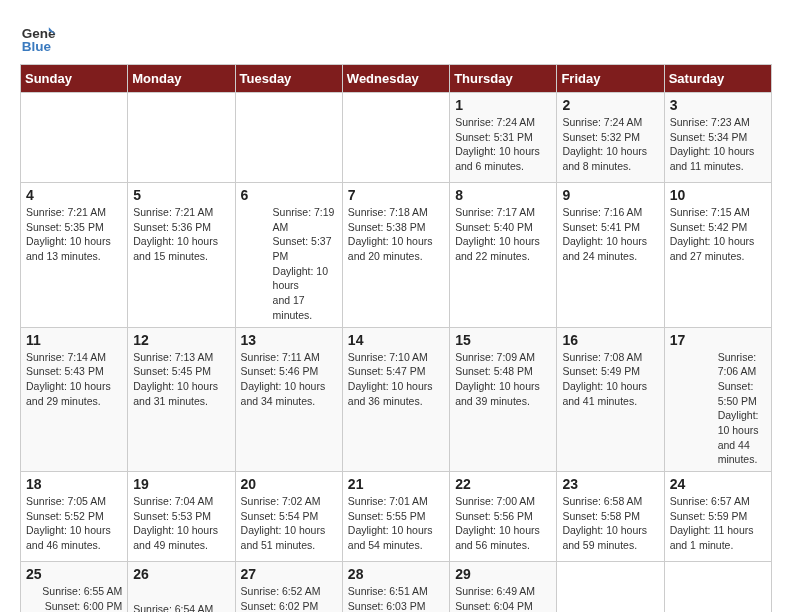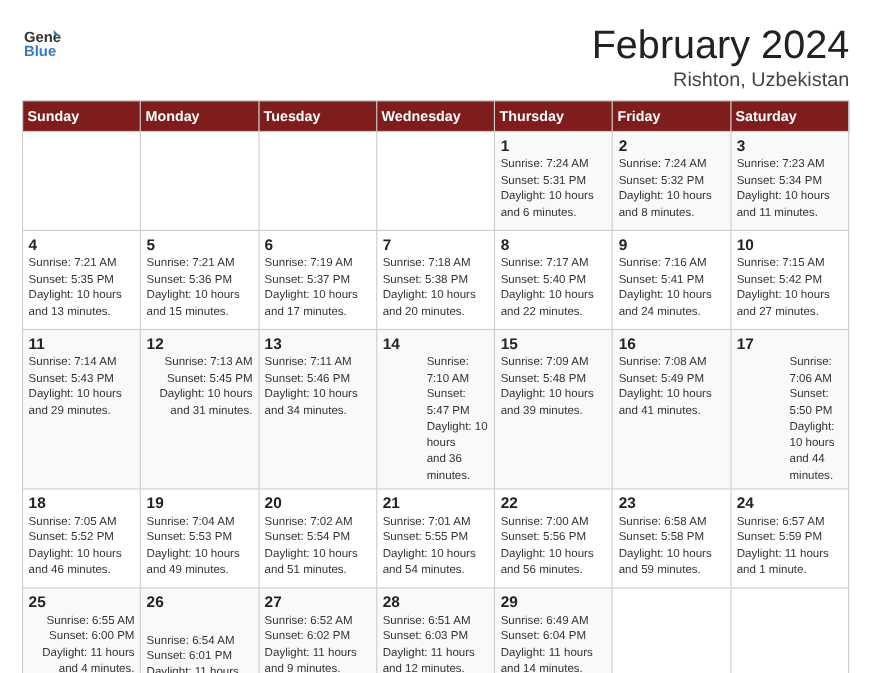--- a/index.html
+++ b/index.html
@@ -80,24 +80,20 @@
 </head>
 <body>
 
 <div class="header-area">
   <div class="logo">
     <svg class="logo-icon" viewBox="0 0 40 40">
       <text x="2" y="20" font-size="15" font-weight="bold" fill="#333">General</text>
       <text x="2" y="34" font-size="15" font-weight="bold" fill="#3a7abf">Blue</text>
       <polygon points="32,8 40,16 32,12" fill="#3a7abf"></polygon>
     </svg>
-  </div>
-  <div class="title-area">
-    <div class="month-title">February 2024</div>
-    <div class="location-title">Rishton, Uzbekistan</div>
   </div>
 </div>
 
 <table>
   <thead>
     <tr id="header-row">
         <th>Sunday</th>
         <th>Monday</th>
         <th>Tuesday</th>
         <th>Wednesday</th>
@@ -144,21 +140,21 @@
         </td>
         <td>
           <span class="day-num">5</span>
           <div class="day-info" style="white-space: pre-line;">Sunrise: 7:21 AM
 Sunset: 5:36 PM
 Daylight: 10 hours
 and 15 minutes.</div>
         </td>
         <td>
           <span class="day-num">6</span>
-          <div class="day-info" style="white-space: pre-line;">Sunrise: 7:19 AM
+          <div class="day-info" style="white-space: pre-line; margin-left: 32px;">Sunrise: 7:19 AM
 Sunset: 5:37 PM
 Daylight: 10 hours
 and 17 minutes.</div>
         </td>
         <td>
           <span class="day-num">7</span>
           <div class="day-info" style="white-space: pre-line;">Sunrise: 7:18 AM
 Sunset: 5:38 PM
 Daylight: 10 hours
 and 20 minutes.</div>
@@ -188,35 +184,35 @@
       <tr>
         <td>
           <span class="day-num">11</span>
           <div class="day-info" style="white-space: pre-line;">Sunrise: 7:14 AM
 Sunset: 5:43 PM
 Daylight: 10 hours
 and 29 minutes.</div>
         </td>
         <td>
           <span class="day-num">12</span>
-          <div class="day-info" style="white-space: pre-line; text-align: right;">Sunrise: 7:13 AM
+          <div class="day-info" style="white-space: pre-line;">Sunrise: 7:13 AM
 Sunset: 5:45 PM
 Daylight: 10 hours
 and 31 minutes.</div>
         </td>
         <td>
           <span class="day-num">13</span>
           <div class="day-info" style="white-space: pre-line;">Sunrise: 7:11 AM
 Sunset: 5:46 PM
 Daylight: 10 hours
 and 34 minutes.</div>
         </td>
         <td>
           <span class="day-num">14</span>
-          <div class="day-info" style="white-space: pre-line; margin-left: 40px;">Sunrise: 7:10 AM
+          <div class="day-info" style="white-space: pre-line;">Sunrise: 7:10 AM
 Sunset: 5:47 PM
 Daylight: 10 hours
 and 36 minutes.</div>
         </td>
         <td>
           <span class="day-num">15</span>
           <div class="day-info" style="white-space: pre-line;">Sunrise: 7:09 AM
 Sunset: 5:48 PM
 Daylight: 10 hours
 and 39 minutes.</div>

